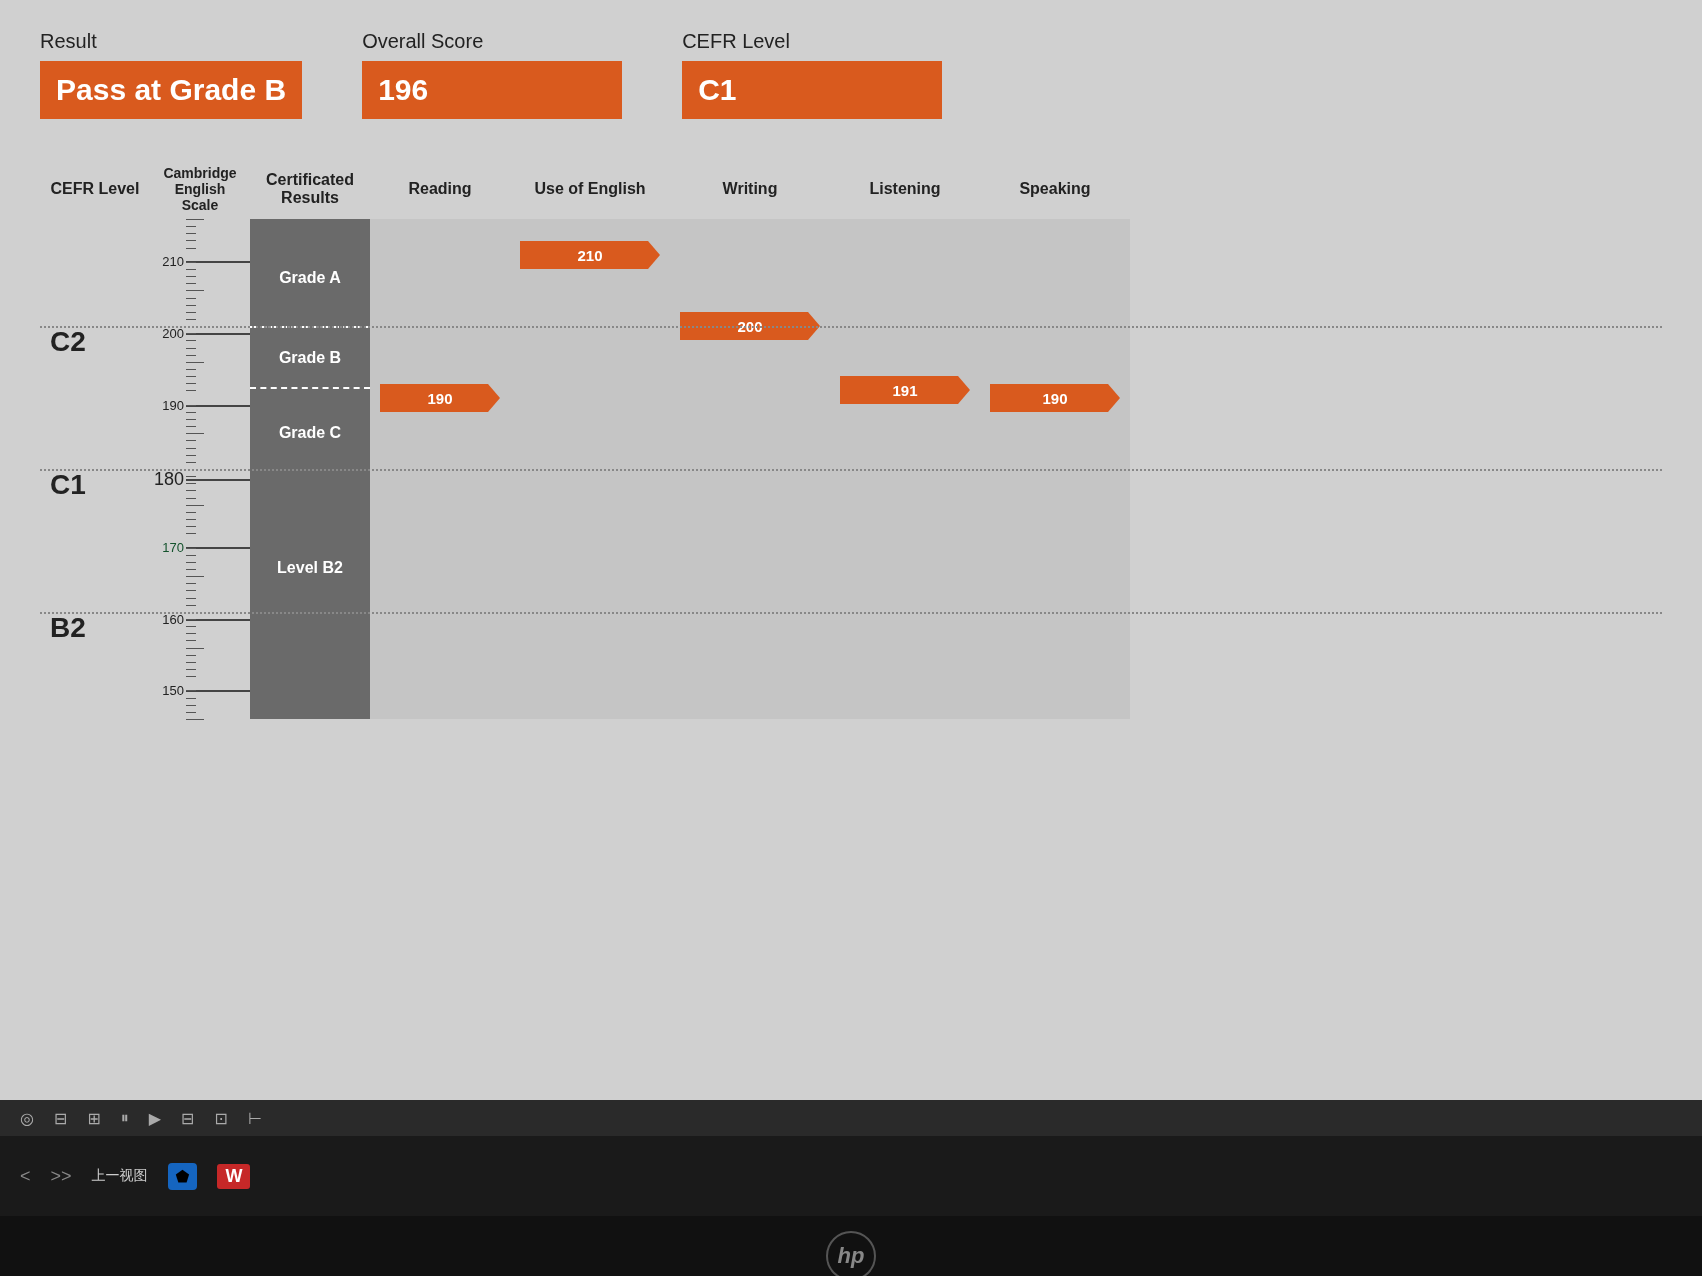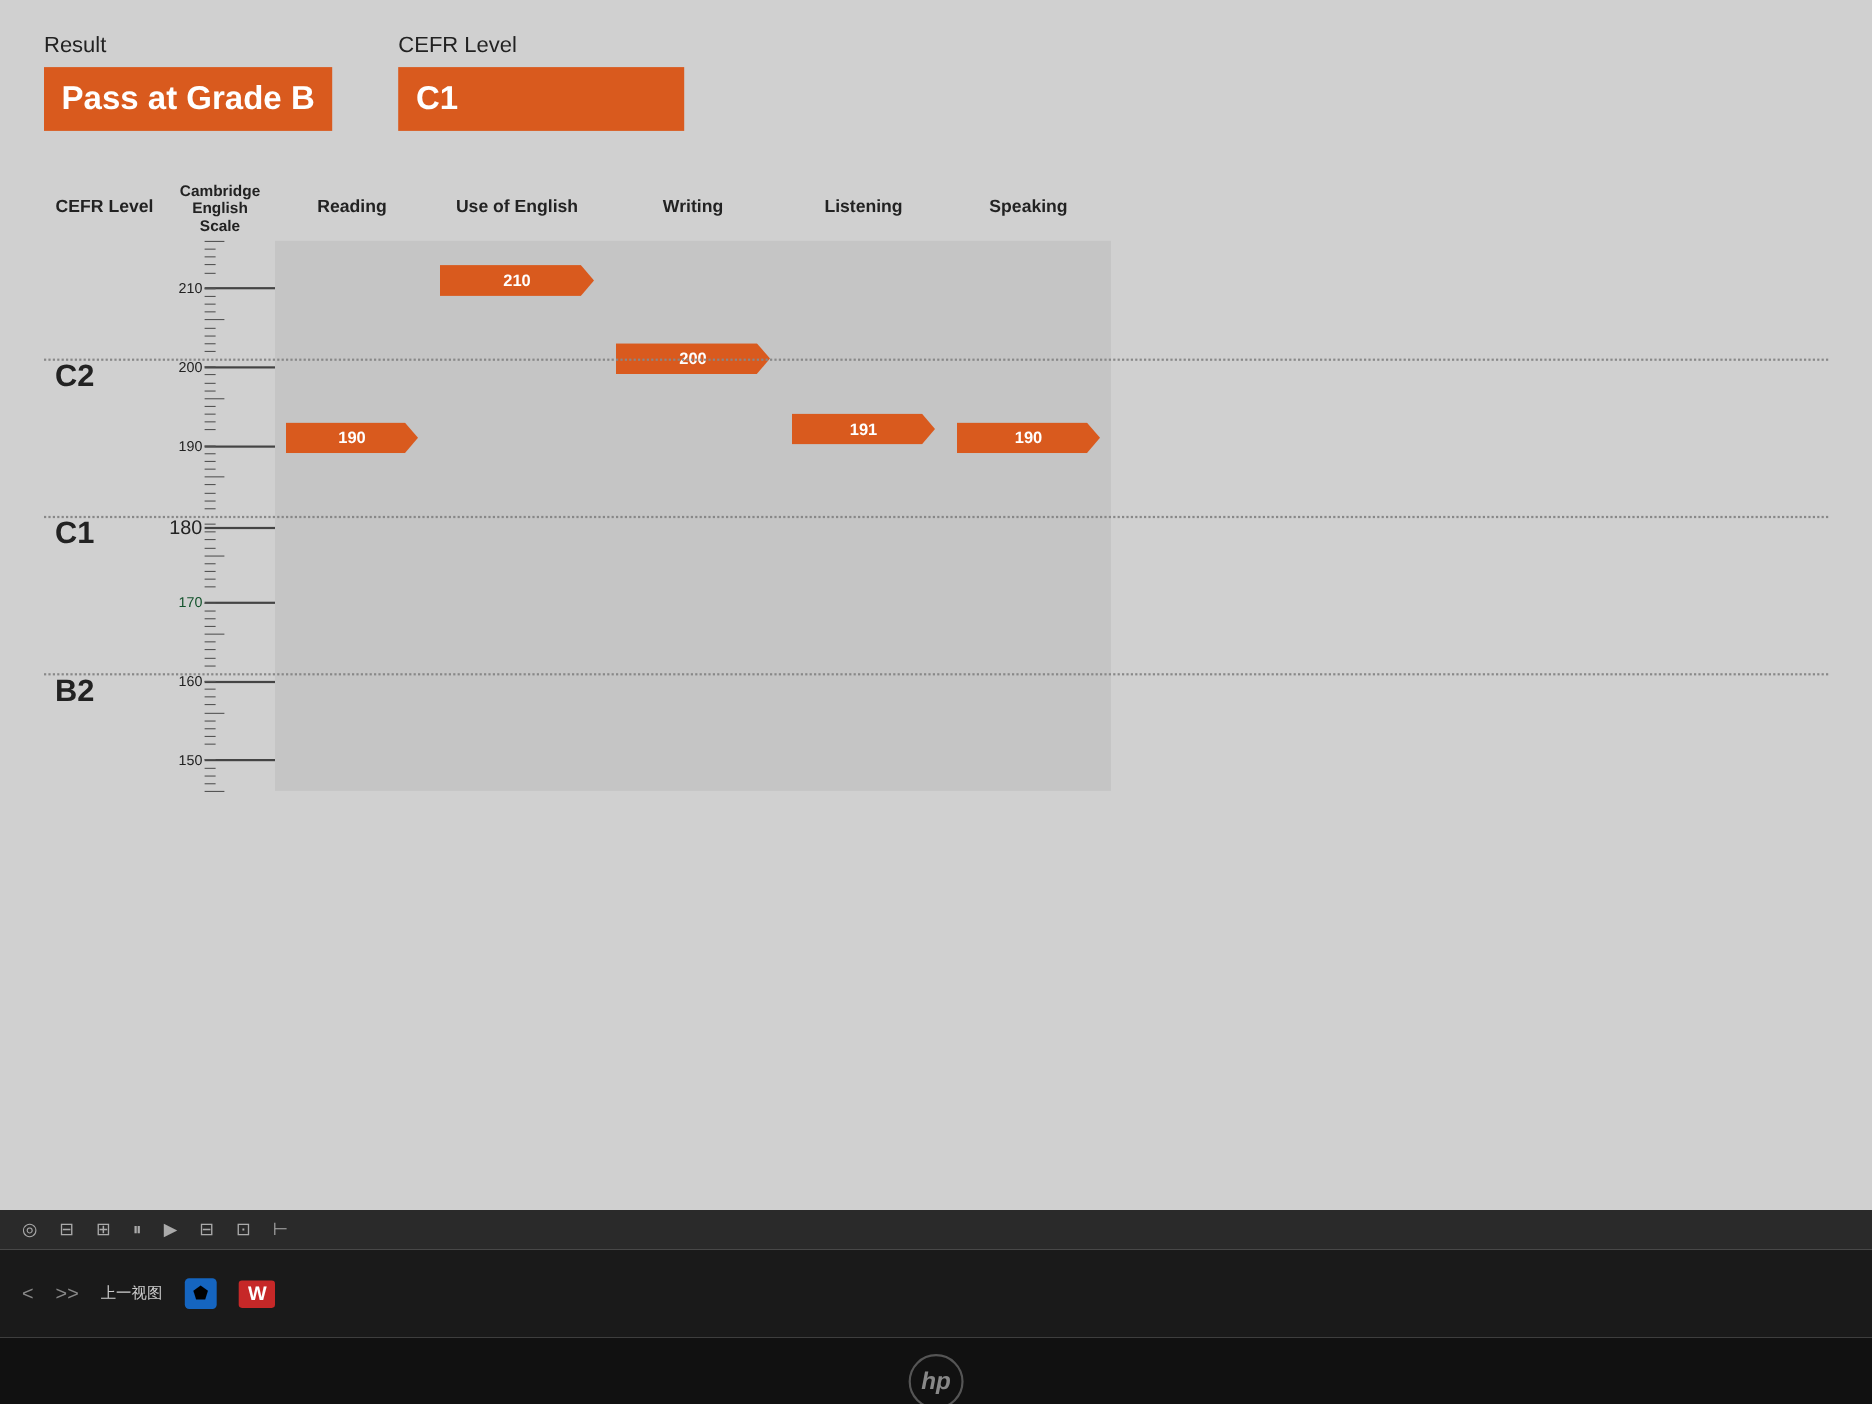--- a/index.html
+++ b/index.html
@@ -137,20 +137,24 @@
   </style>
 </head>
 <body>
 
 <div class="screen">
 
   <div class="summary-row">
     <div class="summary-block">
       <span class="summary-label">Result</span>
       <span class="summary-value">Pass at Grade B</span>
+    </div>
+    <div class="summary-block">
+      <span class="summary-label">Overall Score</span>
+      <span class="summary-value">196</span>
     </div>
     <div class="summary-block">
       <span class="summary-label">CEFR Level</span>
       <span class="summary-value">C1</span>
     </div>
   </div>
 
   <div class="chart-wrapper">
 
     <div style="display:flex;flex-direction:column;width:110px;">
@@ -271,20 +275,37 @@
             <div style="position: absolute; top: 42.8571px; left: 0px; width: 10px; height: 1px; background: rgb(85, 85, 85);"></div>
             <div style="position: absolute; top: 28.5714px; left: 0px; width: 10px; height: 1px; background: rgb(85, 85, 85);"></div>
             <div style="position: absolute; top: 21.4286px; left: 0px; width: 10px; height: 1px; background: rgb(85, 85, 85);"></div>
             <div style="position: absolute; top: 14.2857px; left: 0px; width: 10px; height: 1px; background: rgb(85, 85, 85);"></div>
             <div style="position: absolute; top: 7.14286px; left: 0px; width: 10px; height: 1px; background: rgb(85, 85, 85);"></div>
             <div style="position: absolute; top: 0px; left: 0px; width: 18px; height: 1px; background: rgb(85, 85, 85);"></div>
           </div>
       </div>
     </div>
 
+    <div style="display:flex;flex-direction:column;width:120px;">
+      <div class="col-header" style="background:#d0d0d0;">Certificated Results</div>
+      <div style="position:relative;height:500px;background:#6a6a6a;">
+
+        <div class="grade-label" style="top:50px;">Grade A</div>
+
+        <div style="position:absolute;top:107px;left:0;right:0;border-top:2px dashed #fff;"></div>
+
+        <div class="grade-label" style="top:130px;">Grade B</div>
+
+        <div style="position:absolute;top:168px;left:0;right:0;border-top:2px dashed #fff;"></div>
+
+        <div class="grade-label" style="top:205px;">Grade C</div>
+
+        <div class="grade-label" style="top:340px;">Level B2</div>
+      </div>
+    </div>
 
     <div style="display:flex;flex-direction:column;width:140px;">
       <div class="col-header">Reading</div>
       <div style="position:relative;height:500px;background:#c5c5c5;">
 
         <div class="score-arrow" style="top:179px;">190</div>
       </div>
     </div>
 
     <div style="display:flex;flex-direction:column;width:160px;">

